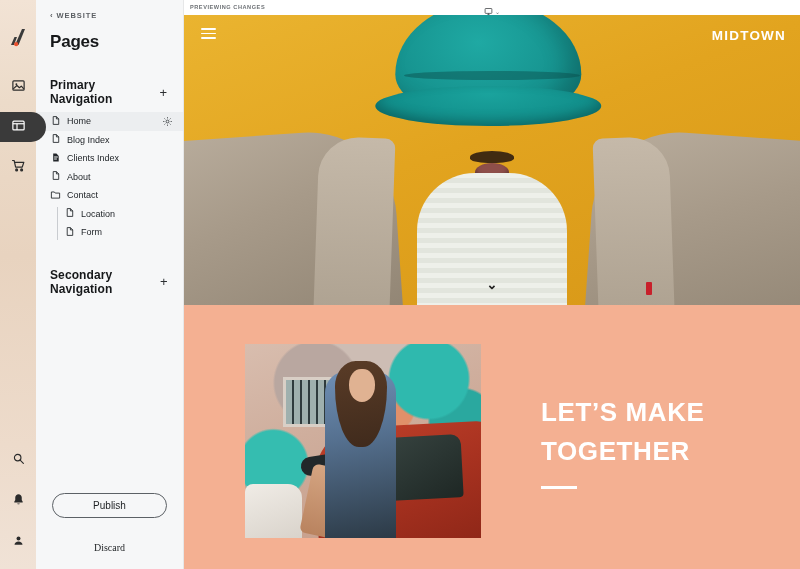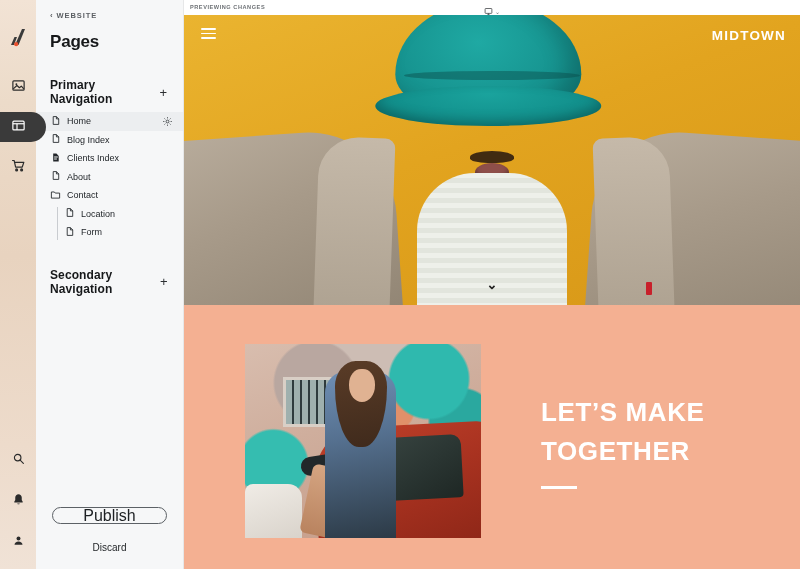--- a/index.html
+++ b/index.html
@@ -64,27 +64,27 @@
 
   .sub-wrap { position: relative; padding-left: 14px; }
   .sub-wrap::before {
     content: ""; position: absolute; left: 21px; top: 2px; bottom: 2px;
     width: 1px; background: #c9ccd0;
   }
   .sub-wrap .nav-item { padding-left: 14px; }
 
   .sidebar-actions { margin-top: auto; padding: 0 16px 16px 16px; }
   .btn-publish {
-    width: 100%; height: 17px; border: 1px solid #5c6166; border-radius: 13px;
-    background: transparent; color: #1d2023; font-size: 16px;
+    width: 100%; height: 25px; border: 1px solid #5c6166; border-radius: 13px;
+    background: transparent; color: #1d2023; font-size: 10px;
     font-family: "Liberation Sans", sans-serif; display: flex; align-items: center; justify-content: center;
   }
   .btn-discard {
-    width: 100%; margin-top: 18px; background: none; border: none;
-    color: #1d2023; font-size: 10px; font-family: Liberation Sans, sans-serif;
+    width: 100%; margin-top: 24px; background: none; border: none;
+    color: #1d2023; font-size: 10px; font-family: Liberation Serif, serif;
     display: flex; align-items: center; justify-content: center;
   }
 
   
   .preview { flex: 1; height: 569px; background: #ffffff; display: flex; flex-direction: column; position: relative; }
   .preview-bar {
     height: 15px; flex: 0 0 15px; background: #ffffff;
     display: flex; align-items: center; position: relative;
   }
   .previewing-label {

